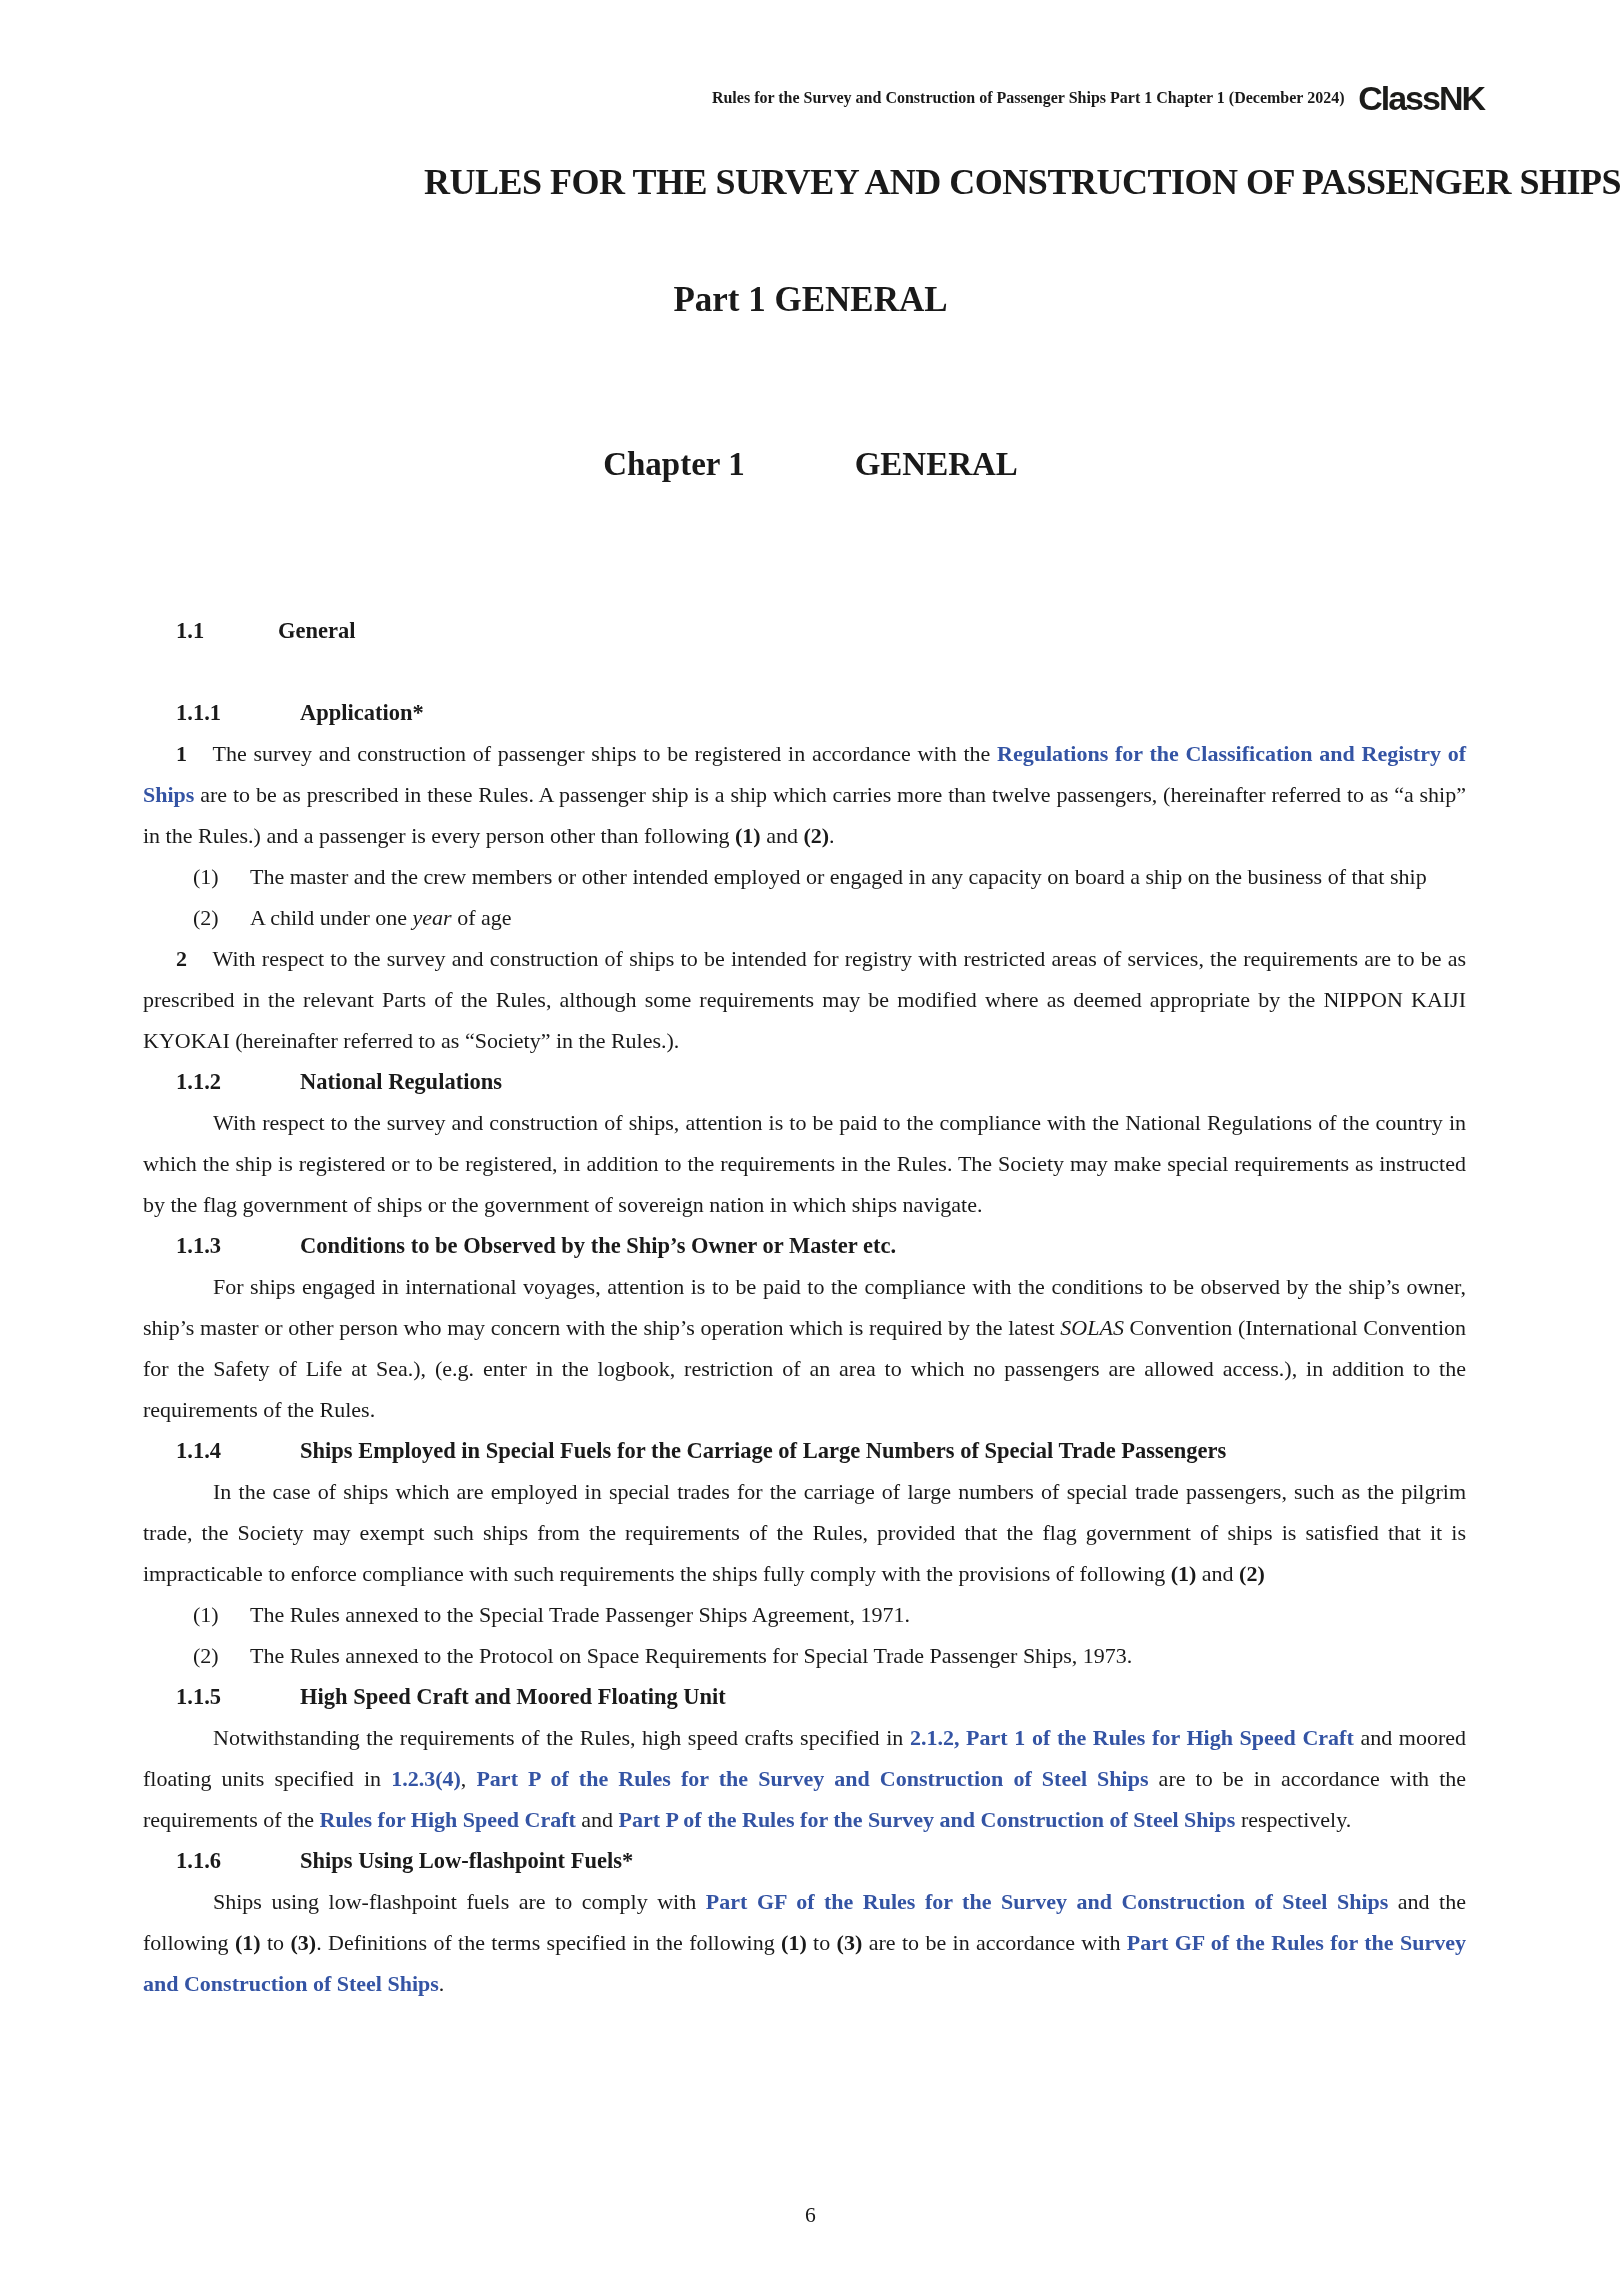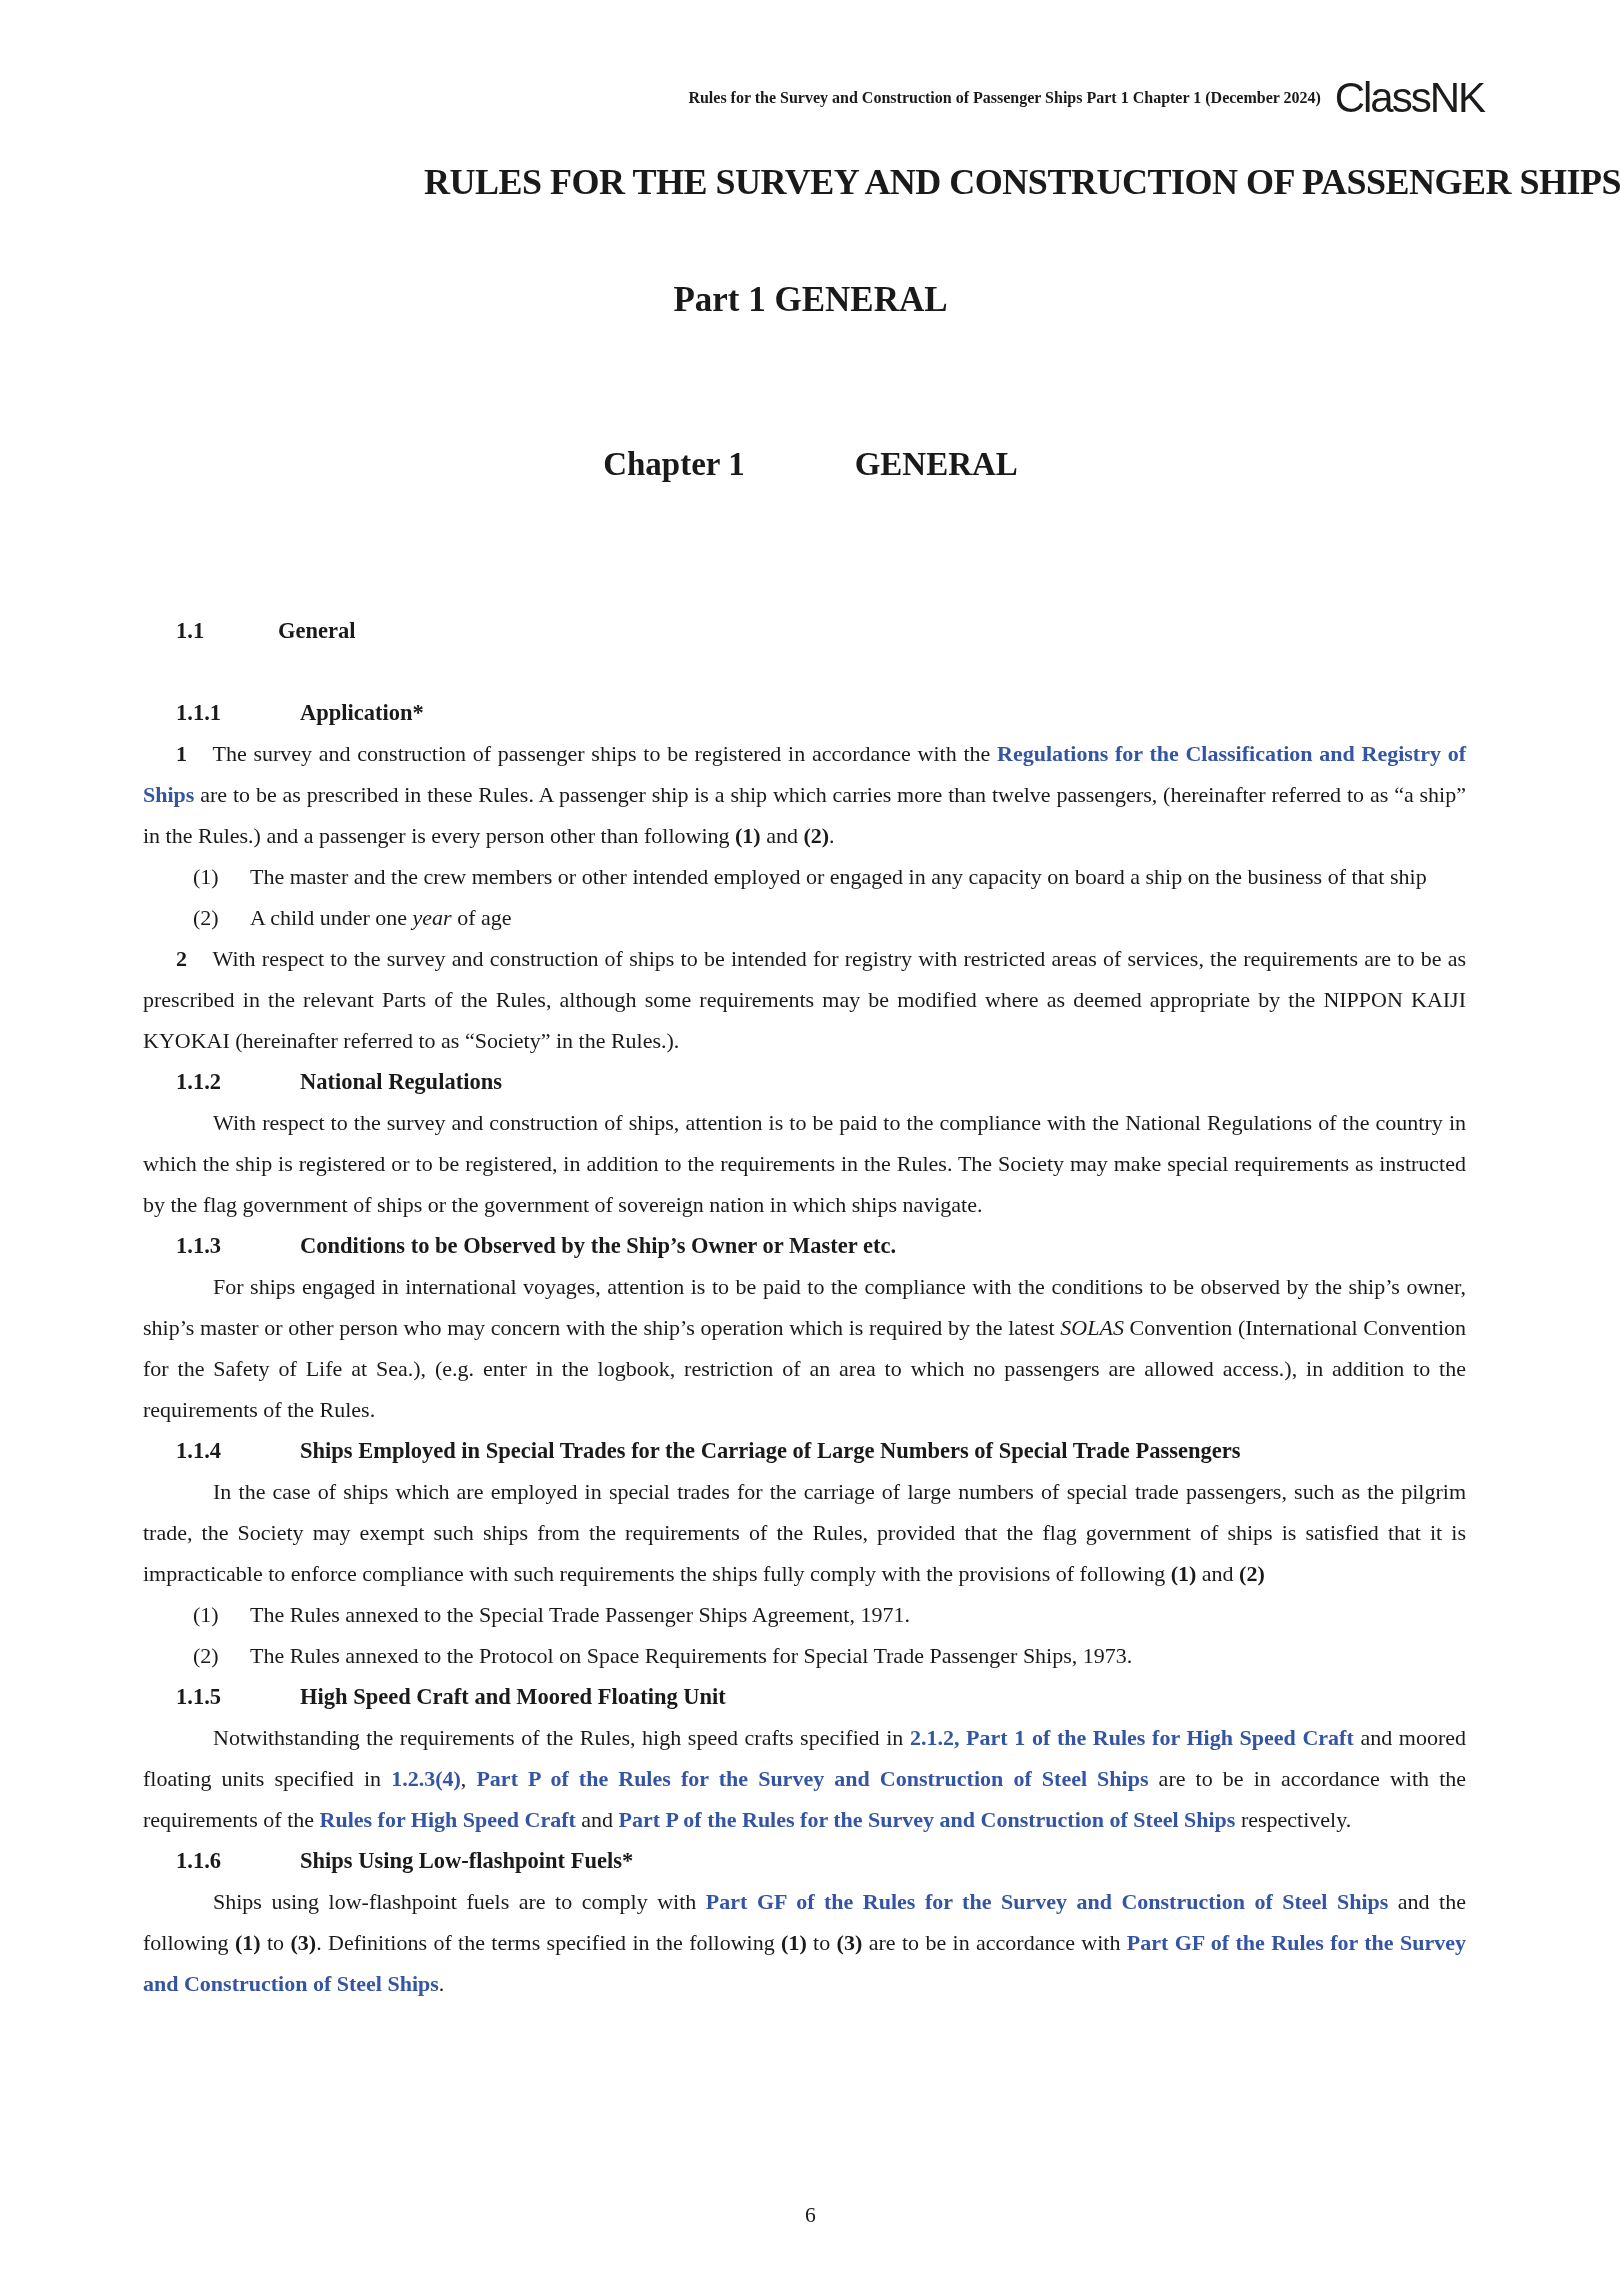--- a/index.html
+++ b/index.html
@@ -20,22 +20,22 @@
     gap:13.7px;
     height:43px;
   }
   .running-header .hdr-text {
     font-weight:bold;
     font-size:16px;
     white-space:nowrap;
   }
   .running-header .brand-logo {
     font-family:"Liberation Sans", sans-serif;
-    font-weight:normal;
-    font-size:42px;
+    font-weight:bold;
+    font-size:34px;
     letter-spacing:-2px;
     color:#1c1c1a;
     line-height:1;
   }
   
   .doc-title {
     margin-top:41px;
     text-align:right;
     font-weight:bold;
     font-size:36px;
@@ -124,21 +124,21 @@
       <div class="block section"><span class="sec-num">1.1</span><span>General</span></div>
       <div class="block subsection"><span class="sec-num">1.1.1</span><span>Application*</span></div>
       <div class="block numbered"><span class="para-num">1</span><span class="num-gap"></span><span>The survey and construction of passenger ships to be registered in accordance with the </span><span class="seg-blue">Regulations for the Classification and Registry of Ships</span><span> are to be as prescribed in these Rules. A passenger ship is a ship which carries more than twelve passengers, (hereinafter referred to as “a ship” in the Rules.) and a passenger is every person other than following </span><span class="seg-b">(1)</span><span> and </span><span class="seg-b">(2)</span><span>.</span></div>
       <div class="block list-item"><span class="list-marker">(1)</span><span>The master and the crew members or other intended employed or engaged in any capacity on board a ship on the business of that ship</span></div>
       <div class="block list-item"><span class="list-marker">(2)</span><span>A child under one </span><span class="seg-i">year</span><span> of age</span></div>
       <div class="block numbered"><span class="para-num">2</span><span class="num-gap"></span><span>With respect to the survey and construction of ships to be intended for registry with restricted areas of services, the requirements are to be as prescribed in the relevant Parts of the Rules, although some requirements may be modified where as deemed appropriate by the NIPPON KAIJI KYOKAI (hereinafter referred to as “Society” in the Rules.).</span></div>
       <div class="block subsection"><span class="sec-num">1.1.2</span><span>National Regulations</span></div>
       <div class="block plain"><span>With respect to the survey and construction of ships, attention is to be paid to the compliance with the National Regulations of the country in which the ship is registered or to be registered, in addition to the requirements in the Rules. The Society may make special requirements as instructed by the flag government of ships or the government of sovereign nation in which ships navigate.</span></div>
       <div class="block subsection"><span class="sec-num">1.1.3</span><span>Conditions to be Observed by the Ship’s Owner or Master etc.</span></div>
       <div class="block plain"><span>For ships engaged in international voyages, attention is to be paid to the compliance with the conditions to be observed by the ship’s owner, ship’s master or other person who may concern with the ship’s operation which is required by the latest </span><span class="seg-i">SOLAS</span><span> Convention (International Convention for the Safety of Life at Sea.), (e.g. enter in the logbook, restriction of an area to which no passengers are allowed access.), in addition to the requirements of the Rules.</span></div>
-      <div class="block subsection"><span class="sec-num">1.1.4</span><span>Ships Employed in Special Trades for the Carriage of Large Numbers of Special Trade Passengers</span></div>
+      <div class="block subsection"><span class="sec-num">1.1.4</span><span>Ships Employed in Special Fuels for the Carriage of Large Numbers of Special Trade Passengers</span></div>
       <div class="block plain"><span>In the case of ships which are employed in special trades for the carriage of large numbers of special trade passengers, such as the pilgrim trade, the Society may exempt such ships from the requirements of the Rules, provided that the flag government of ships is satisfied that it is impracticable to enforce compliance with such requirements the ships fully comply with the provisions of following </span><span class="seg-b">(1)</span><span> and </span><span class="seg-b">(2)</span></div>
       <div class="block list-item"><span class="list-marker">(1)</span><span>The Rules annexed to the Special Trade Passenger Ships Agreement, 1971.</span></div>
       <div class="block list-item"><span class="list-marker">(2)</span><span>The Rules annexed to the Protocol on Space Requirements for Special Trade Passenger Ships, 1973.</span></div>
       <div class="block subsection"><span class="sec-num">1.1.5</span><span>High Speed Craft and Moored Floating Unit</span></div>
       <div class="block plain"><span>Notwithstanding the requirements of the Rules, high speed crafts specified in </span><span class="seg-blue">2.1.2, Part 1 of the Rules for High Speed Craft</span><span> and moored floating units specified in </span><span class="seg-blue">1.2.3(4)</span><span>, </span><span class="seg-blue">Part P of the Rules for the Survey and Construction of Steel Ships</span><span> are to be in accordance with the requirements of the </span><span class="seg-blue">Rules for High Speed Craft</span><span> and </span><span class="seg-blue">Part P of the Rules for the Survey and Construction of Steel Ships</span><span> respectively.</span></div>
       <div class="block subsection"><span class="sec-num">1.1.6</span><span>Ships Using Low-flashpoint Fuels*</span></div>
       <div class="block plain"><span>Ships using low-flashpoint fuels are to comply with </span><span class="seg-blue">Part GF of the Rules for the Survey and Construction of Steel Ships</span><span> and the following </span><span class="seg-b">(1)</span><span> to </span><span class="seg-b">(3)</span><span>. Definitions of the terms specified in the following </span><span class="seg-b">(1)</span><span> to </span><span class="seg-b">(3)</span><span> are to be in accordance with </span><span class="seg-blue">Part GF of the Rules for the Survey and Construction of Steel Ships</span><span>.</span></div>
     </div>
 
   <div class="page-footer">6</div>

